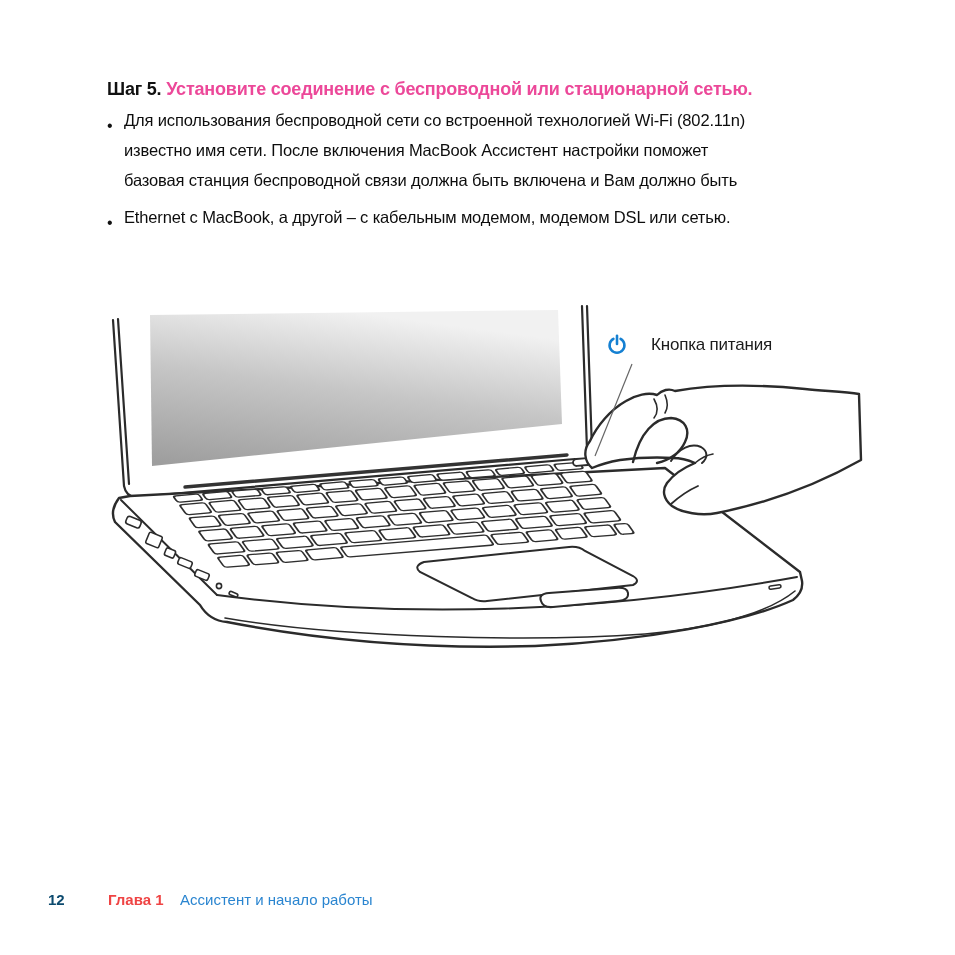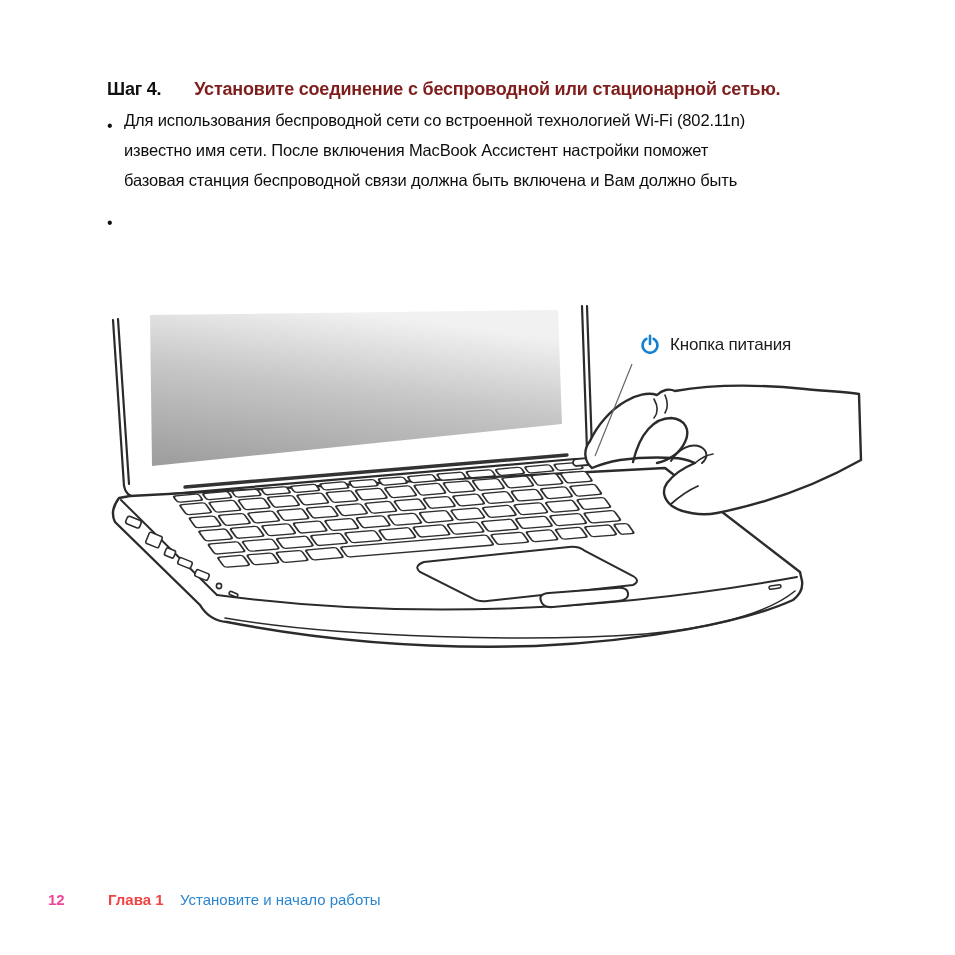--- a/index.html
+++ b/index.html
@@ -6,58 +6,59 @@
   #page{
     position:relative;width:955px;height:955px;background:#ffffff;overflow:hidden;
     font-family:"Liberation Sans","DejaVu Sans",sans-serif;color:#111;
   }
   
   .step-heading{
     position:absolute;left:107px;top:79px;font-size:18px;font-weight:bold;
     letter-spacing:-0.2px;white-space:nowrap;
   }
   .step-heading .prefix{color:#111;}
-  .step-heading .title{color:#7f1d1d;margin-left:28px;}
+  .step-heading .title{color:#ec4899;}
   
   .bullets{position:absolute;left:107px;top:105px;width:790px;}
   .bullet{position:relative;padding-left:17px;margin:0 0 7px 0;}
   .bullet .dot{
     position:absolute;left:0;top:6px;font-size:16px;color:#111;line-height:30px;
   }
   .bullet .line{display:block;font-size:16.5px;line-height:30px;color:#0d0d0d;white-space:nowrap;letter-spacing:-0.15px;}
   
-  .callout{position:absolute;left:639px;top:334px;display:flex;align-items:center;gap:9px;}
+  .callout{position:absolute;left:606px;top:334px;display:flex;align-items:center;gap:23px;}
   .callout svg{display:block;}
   .callout .callout-text{font-size:17px;color:#1c1c1c;letter-spacing:-0.2px;white-space:nowrap;}
   
   .illustration{position:absolute;left:105px;top:300px;width:765px;height:370px;}
   
   .footer{position:absolute;left:0;top:891px;width:955px;height:30px;font-size:15px;}
-  .footer .page-num{position:absolute;left:48px;top:0;font-weight:bold;color:#ec4899;}
+  .footer .page-num{position:absolute;left:48px;top:0;font-weight:bold;color:#0c4a6e;}
   .footer .chapter{position:absolute;left:108px;top:0;font-weight:bold;color:#ef4444;}
   .footer .chapter-title{position:absolute;left:180px;top:0;font-weight:normal;color:#2a85d0;}
 </style>
 </head>
 <body>
 
 <div id="page">
 
   <div class="step-heading">
-    <span class="prefix">Шаг 4.</span><span class="title"> Установите соединение с беспроводной или стационарной сетью.</span>
+    <span class="prefix">Шаг 5.</span><span class="title"> Установите соединение с беспроводной или стационарной сетью.</span>
   </div>
 
   <div class="bullets">
     <div class="bullet">
       <span class="dot">•</span>
       <span class="line">Для использования беспроводной сети со встроенной технологией Wi-Fi (802.11n)</span>
       <span class="line">известно имя сети. После включения MacBook Ассистент настройки поможет</span>
       <span class="line">базовая станция беспроводной связи должна быть включена и Вам должно быть</span>
     </div>
     <div class="bullet">
       <span class="dot">•</span>
+      <span class="line">Ethernet с MacBook, а другой – с кабельным модемом, модемом DSL или сетью.</span>
     </div>
   </div>
 
   <div class="callout">
     <svg width="22" height="22" viewBox="0 0 24 24">
       <path d="M8.1 5.2 A 8.1 8.1 0 1 0 15.9 5.2" fill="none" stroke="#1580d2" stroke-width="2.8" stroke-linecap="round"></path>
       <line x1="12" y1="2" x2="12" y2="11" stroke="#1580d2" stroke-width="2.8" stroke-linecap="round"></line>
     </svg>
     <span class="callout-text">Кнопка питания</span>
   </div>
@@ -231,16 +232,16 @@
 
       <path fill="none" stroke-width="1.6" d="M 590,163 C 596,158 602,155 608,154"></path>
     </g>
 
     <line x1="527" y1="64" x2="490" y2="156" stroke="#666" stroke-width="1.2"></line>
   </svg>
 
   <div class="footer">
     <span class="page-num">12</span>
     <span class="chapter">Глава 1</span>
-    <span class="chapter-title">Установите и начало работы</span>
+    <span class="chapter-title">Ассистент и начало работы</span>
   </div>
 
 </div>
 
 </body></html>

